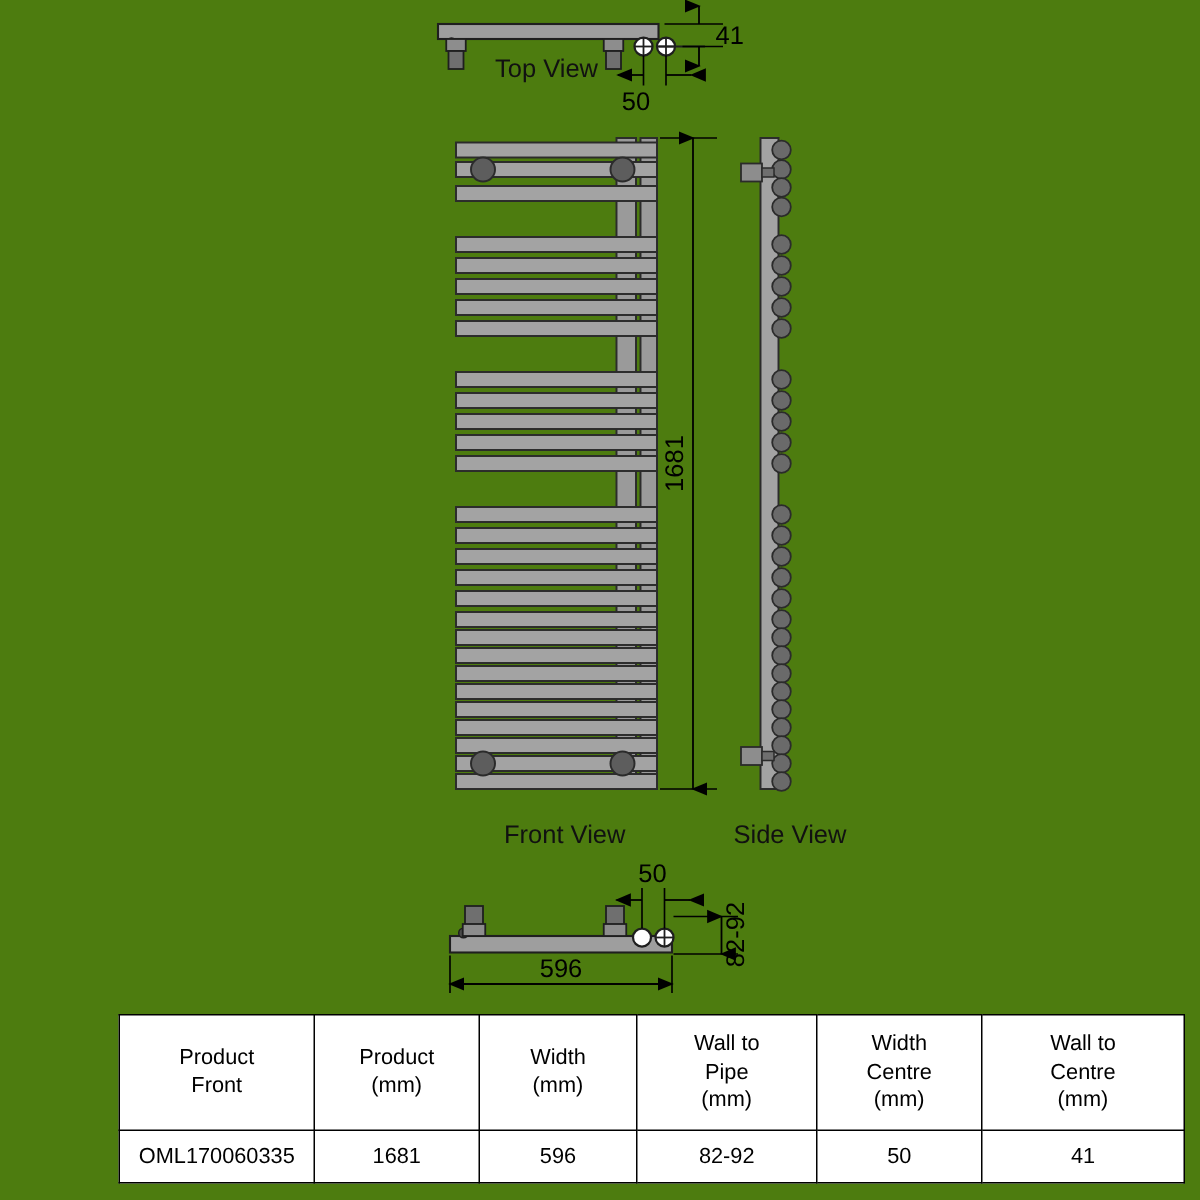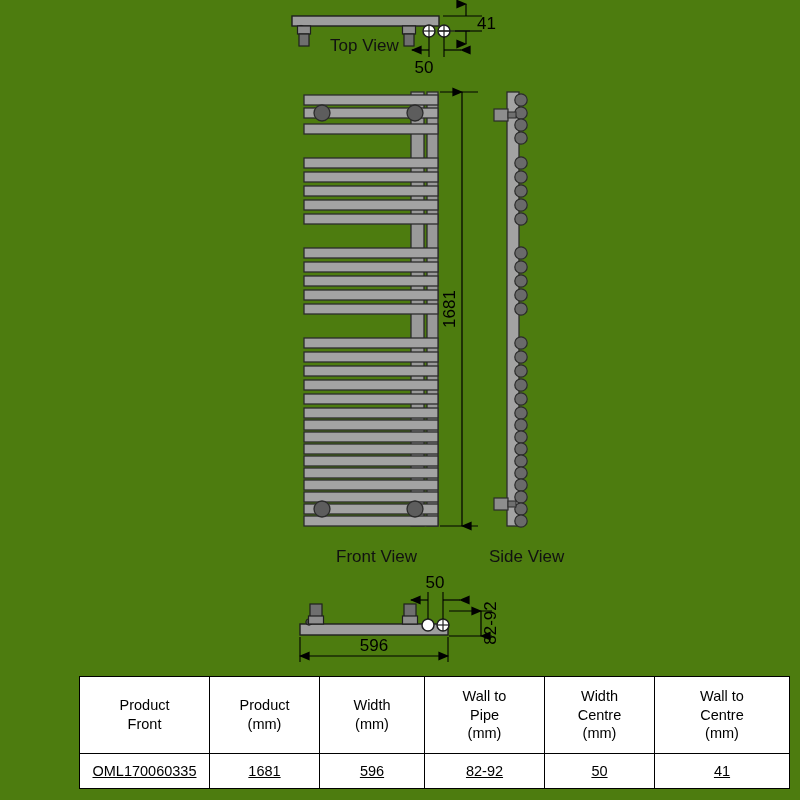--- a/index.html
+++ b/index.html
@@ -63,21 +63,20 @@
     line-height: 1.28;
     padding: 0;
   }
   table.spec thead th {
     height: 72px;
     padding: 2px 1px;
   }
   table.spec tbody td {
     height: 30px;
     padding: 2px 1px;
-    text-decoration: underline;
   }
   .hdr-l1 { display: block; }
   .hdr-l2 { display: block; }
   .hdr-l3 { display: block; }
 </style>
 </head>
 <body>
 
 <div id="page">
 

